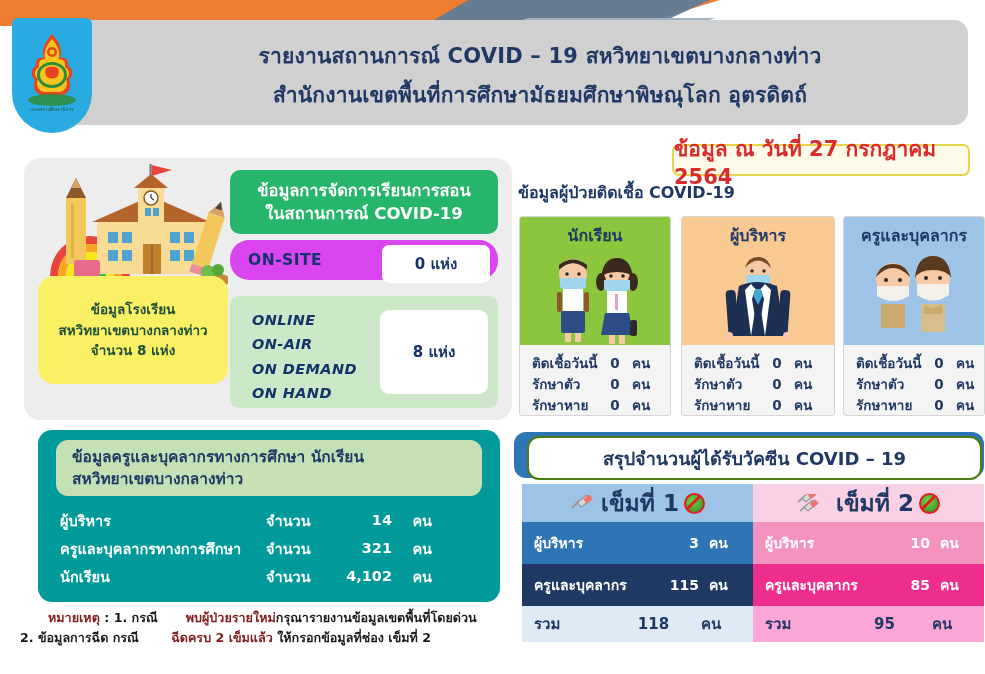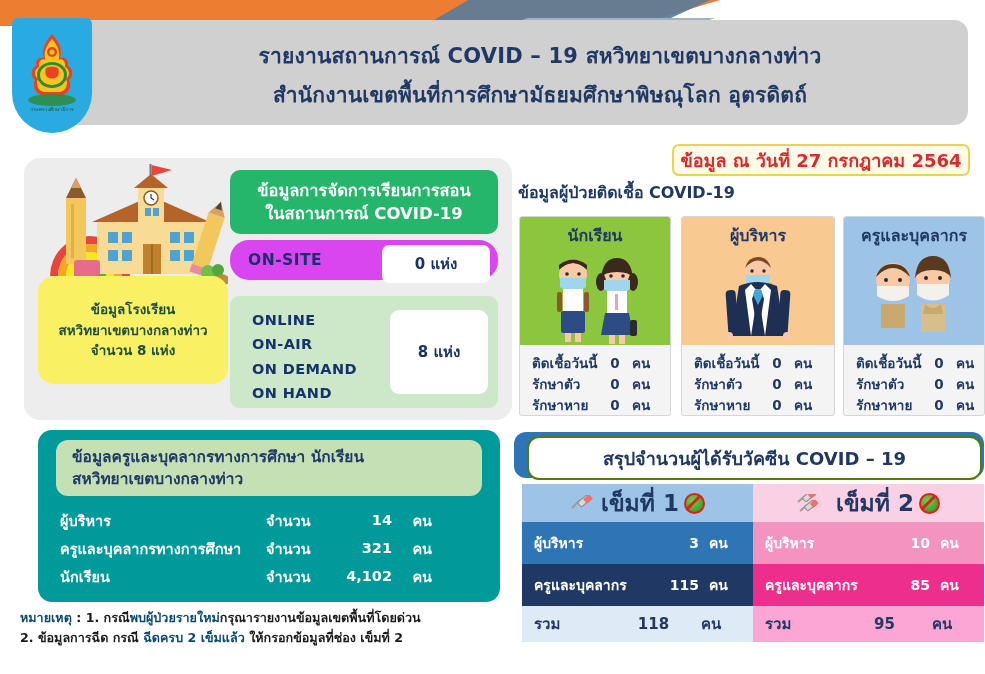--- a/index.html
+++ b/index.html
@@ -47,21 +47,21 @@
     color:#1F3864;font-weight:bold;
   }
   .header-line1{font-size:21px;letter-spacing:.2px;margin-bottom:6px;}
   .header-line2{font-size:21px;letter-spacing:.2px;}
 
   
   .date-badge{
     position:absolute;left:672px;top:144px;width:294px;height:28px;
     background:#FEFCE8;border:2px solid #E8D44D;border-radius:7px;
     display:flex;align-items:center;justify-content:center;
-    color:#D92B2B;font-size:18px;font-weight:bold;z-index:5;
+    color:#D92B2B;font-size:21px;font-weight:bold;z-index:5;
   }
 
   
   .school-panel{
     position:absolute;left:24px;top:158px;width:488px;height:262px;
     background:#EDEDED;border-radius:16px;
   }
   .school-art{
     position:absolute;left:18px;top:6px;width:186px;height:128px;
   }
@@ -91,24 +91,24 @@
     background:#ffffff;border-radius:7px;
     display:flex;align-items:center;justify-content:center;
     color:#16326B;font-size:15px;font-weight:bold;
   }
   .online-block{
     position:absolute;left:206px;top:138px;width:268px;height:112px;
     background:#CDE8C8;border-radius:9px;
   }
   .online-list{
     position:absolute;left:22px;top:12px;
-    color:#16326B;font-size:14.5px;font-weight:bold;line-height:1.68;letter-spacing:.4px;
+    color:#16326B;font-size:14.5px;font-weight:bold;line-height:1.68;letter-spacing:.4px;font-style:italic;
   }
   .online-val{
-    position:absolute;right:10px;top:14px;width:98px;height:84px;
+    position:absolute;right:10px;top:14px;width:108px;height:84px;
     background:#ffffff;border-radius:9px;
     display:flex;align-items:center;justify-content:center;
     color:#16326B;font-size:15px;font-weight:bold;
   }
 
   
   .teal-panel{
     position:absolute;left:38px;top:430px;width:462px;height:172px;
     background:#009A9A;border-radius:14px;
   }
@@ -127,21 +127,21 @@
   .tr-name{width:206px;}
   .tr-word{width:66px;}
   .tr-num{width:60px;text-align:right;}
   .tr-unit{width:40px;text-align:right;padding-right:6px;}
 
   
   .note{
     position:absolute;left:20px;top:608px;width:510px;
     font-size:12.6px;font-weight:bold;line-height:1.6;color:#1A1A1A;
   }
-  .note-red{color:#0c4a6e;}
+  .note-red{color:#7f1d1d;margin-left:28px;}
 
   
   .patients-heading{
     position:absolute;left:518px;top:180px;
     color:#1F3864;font-size:16px;font-weight:bold;
   }
   .pcard{
     position:absolute;top:216px;width:150px;height:198px;
     background:#F4F4F4;border:1px solid #D6D6D6;border-radius:3px;
     overflow:hidden;

